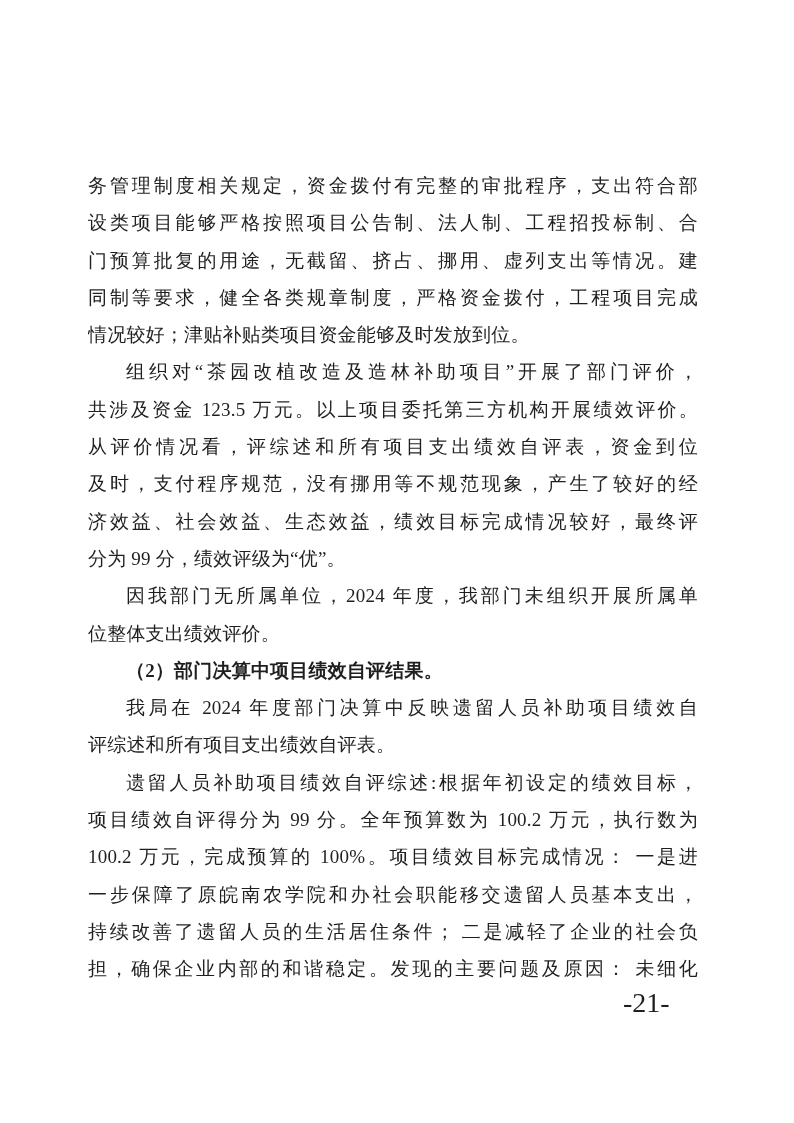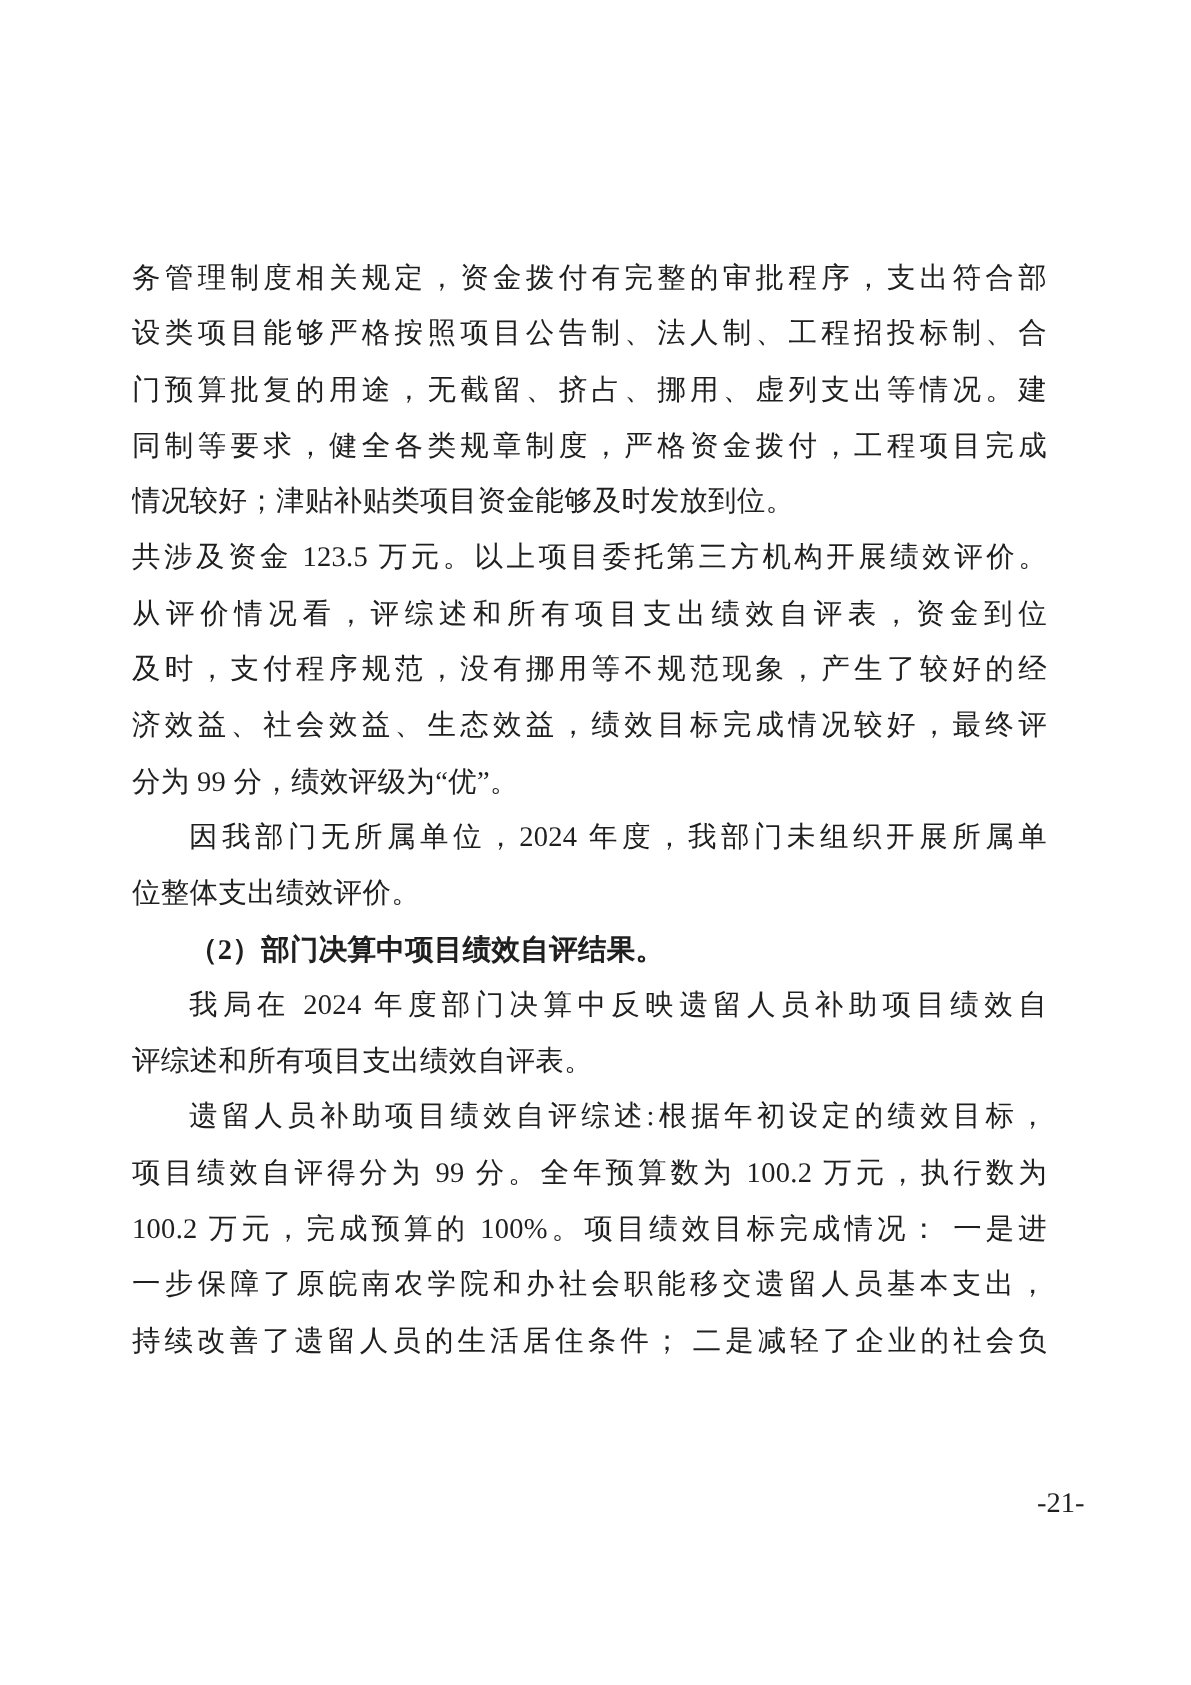--- a/index.html
+++ b/index.html
@@ -47,41 +47,42 @@
     text-align-last: left;
   }
   .line.heading {
     font-weight: bold;
   }
   .page-number {
     position: absolute;
     left: 623px;
     top: 992px;
     width: 100px;
-    text-align: right;
-    font-size: 19px;
+    text-align: left;
+    font-size: 28px;
     line-height: 22px;
     color: #1f1f1f;
   }
 </style>
 </head>
 <body>
 
 <div class="page">
   <div class="content">
 
     <div class="para">
       <div class="line">务管理制度相关规定，资金拨付有完整的审批程序，支出符合部</div>
       <div class="line">设类项目能够严格按照项目公告制、法人制、工程招投标制、合</div>
       <div class="line">门预算批复的用途，无截留、挤占、挪用、虚列支出等情况。建</div>
       <div class="line">同制等要求，健全各类规章制度，严格资金拨付，工程项目完成</div>
       <div class="line last">情况较好；津贴补贴类项目资金能够及时发放到位。</div>
     </div>
 
     <div class="para">
+      <div class="line first">组织对“茶园改植改造及造林补助项目”开展了部门评价，</div>
       <div class="line">共涉及资金 123.5 万元。以上项目委托第三方机构开展绩效评价。</div>
       <div class="line">从评价情况看，评综述和所有项目支出绩效自评表，资金到位</div>
       <div class="line">及时，支付程序规范，没有挪用等不规范现象，产生了较好的经</div>
       <div class="line">济效益、社会效益、生态效益，绩效目标完成情况较好，最终评</div>
       <div class="line last">分为 99 分，绩效评级为“优”。</div>
     </div>
 
     <div class="para">
       <div class="line first">因我部门无所属单位，2024 年度，我部门未组织开展所属单</div>
       <div class="line last">位整体支出绩效评价。</div>
@@ -95,18 +96,19 @@
       <div class="line first">我局在 2024 年度部门决算中反映遗留人员补助项目绩效自</div>
       <div class="line last">评综述和所有项目支出绩效自评表。</div>
     </div>
 
     <div class="para">
       <div class="line first">遗留人员补助项目绩效自评综述:根据年初设定的绩效目标，</div>
       <div class="line">项目绩效自评得分为 99 分。全年预算数为 100.2 万元，执行数为</div>
       <div class="line">100.2 万元，完成预算的 100%。项目绩效目标完成情况： 一是进</div>
       <div class="line">一步保障了原皖南农学院和办社会职能移交遗留人员基本支出，</div>
       <div class="line">持续改善了遗留人员的生活居住条件； 二是减轻了企业的社会负</div>
+      <div class="line">担，确保企业内部的和谐稳定。发现的主要问题及原因： 未细化</div>
     </div>
 
   </div>
 
   <div class="page-number">-21-</div>
 </div>
 
 </body></html>

